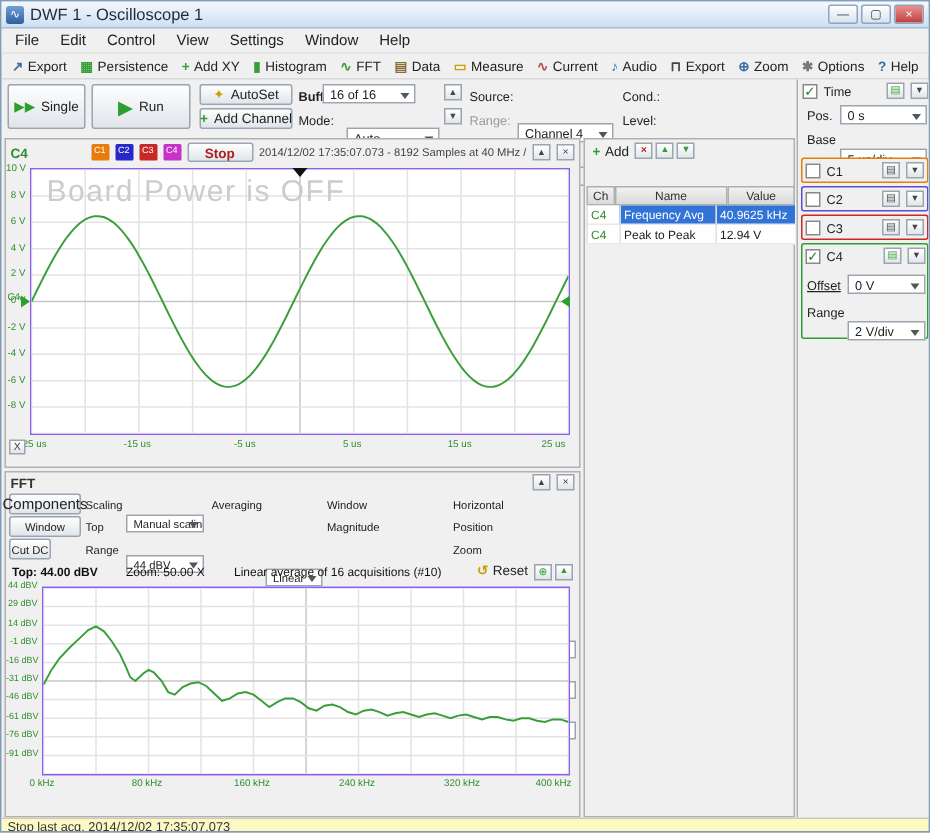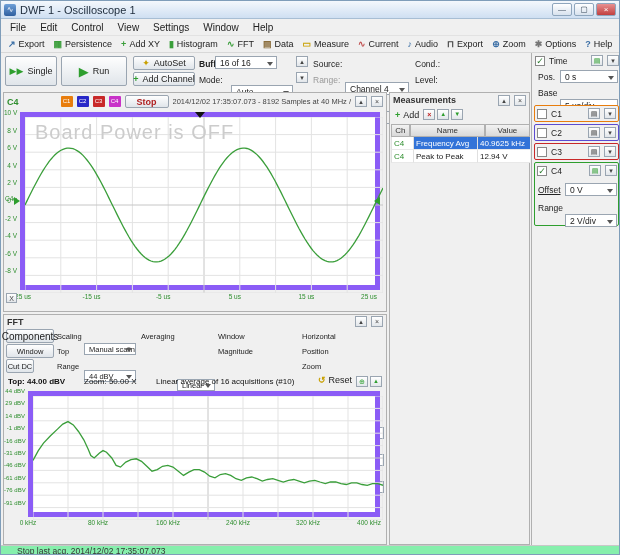--- a/index.html
+++ b/index.html
@@ -18,39 +18,39 @@
   .tool .g{font-size:9px;font-weight:bold;}
   .btn{border:1px solid #9aa5b1;background:linear-gradient(#fefefe,#e0e5ea);border-radius:2px;display:flex;align-items:center;justify-content:center;font-size:9px;gap:4px;white-space:nowrap;}
   .dd{border:1px solid #9aa5b1;background:#fff;display:flex;align-items:center;padding:0 11px 0 4px;position:relative;font-size:8.5px;overflow:hidden;white-space:nowrap;}
   .dd::after{content:"";position:absolute;right:3px;top:50%;margin-top:-1px;border-left:3px solid transparent;border-right:3px solid transparent;border-top:4px solid #555;}
   .dd.dis{background:#f0f0f0;color:#999;}
   .lbl{font-size:8.5px;color:#222;white-space:nowrap;overflow:hidden;}
   .panel{background:#f0f0f0;border:1px solid #b0b0b0;}
   .phead{display:flex;align-items:center;padding:0 3px;gap:4px;}
   .ptitle{font-size:9px;font-weight:bold;color:#333;}
   .mini{width:12px;height:11px;border:1px solid #9aa5b1;background:linear-gradient(#fff,#e2e6ea);font-size:7px;line-height:9px;text-align:center;color:#444;}
-  .plot{position:absolute;background:#fff;border:5px solid #8b5cf6;}
+  .plot{position:absolute;background:#fff;border:1px solid #8b5cf6;}
   .plot svg{position:absolute;left:0;top:0;}
   .grid{stroke:#e3e3e3;stroke-width:1;}
   .grid.mid{stroke:#c6c6c6;}
   .tick{position:absolute;font-size:6.5px;color:#2e8e2e;white-space:nowrap;}
   .ytick{text-align:right;}
   .xtick{width:34px;text-align:center;}
   .cb{width:10px;height:10px;border:1px solid #888;background:#fff;font-size:9px;line-height:9px;text-align:center;color:#2e7d32;flex:none;}
   .chip{width:12px;height:11px;font-size:6px;color:#fff;text-align:center;line-height:11px;border-radius:1px;}
   .frame{position:absolute;border:1px solid #999;border-radius:2px;display:flex;align-items:center;gap:4px;padding:0 2px;background:#f0f0f0;}
   .watermark{position:absolute;font-size:20px;letter-spacing:1px;color:#cccccc;white-space:nowrap;z-index:1;}
   .tri-down{width:0;height:0;border-left:5px solid transparent;border-right:5px solid transparent;border-top:6px solid #111;z-index:3;}
   .tri-right{width:0;height:0;border-top:4px solid transparent;border-bottom:4px solid transparent;border-left:6px solid #2e9e2e;z-index:3;}
   .tri-left{width:0;height:0;border-top:4px solid transparent;border-bottom:4px solid transparent;border-right:6px solid #2e9e2e;z-index:3;}
   .mhdr{background:linear-gradient(#f2f2f2,#d9d9d9);border:1px solid #b0b0b0;font-size:8px;display:flex;align-items:center;justify-content:center;color:#333;}
   .mcell{font-size:8px;display:flex;align-items:center;padding-left:2px;background:#fff;border-left:1px solid #e0e0e0;border-bottom:1px solid #e8e8e8;overflow:hidden;white-space:nowrap;}
   .mrow.sel .mcell.hl{background:#3273d8;color:#fff;}
   .green{color:#2e8e2e;}
-  .statusbar{border-top:1px solid #c8c8c8;background:#86efac;font-size:8.5px;color:#333;display:flex;align-items:center;padding-left:16px;}
+  .statusbar{border-top:1px solid #c8c8c8;background:#fef9c3;font-size:8.5px;color:#333;display:flex;align-items:center;padding-left:4px;}
 </style>
 </head>
 <body>
 
 <div id="win">
 
   <div class="abs titlebar" style="left:0;top:0;width:618px;height:18px;">
     <span class="app-icon">∿</span>
     <span class="title">DWF 1 - Oscilloscope 1</span>
     <span class="winbtn">—</span>
@@ -283,25 +283,20 @@
         <span class="tick xtick" style="left: 348px; top: 0px;">25 us</span>
       </div>
     <div class="abs mini" style="left:2px;top:200px;width:11px;height:10px;">X</div>
     <div class="abs tri-down" style="left:191px;top:19px;"></div>
     <span class="abs tick green" style="left:1px;top:102px;">C4</span>
     <div class="abs tri-right" style="left:10px;top:104px;"></div>
     <div class="abs tri-left" style="left:370px;top:104px;"></div>
   </div>
 
   <div class="abs panel" style="left:388px;top:91px;width:141px;height:453px;">
-    <div class="phead" style="height:14px;">
-      <span class="ptitle" style="flex:1;">Measurements</span>
-      <span class="mini">▴</span>
-      <span class="mini">×</span>
-    </div>
     <div class="phead" style="height:15px;gap:2px;">
       <span class="tool" style="padding:0 2px;">
           <span style="color:#2e9e2e;font-weight:bold;">+</span>
           <span>Add</span>
         </span>
       <span class="mini" style="color:#c02020;font-weight:bold;">×</span>
       <span class="mini" style="color:#2e9e2e;font-size:6px;">▲</span>
       <span class="mini" style="color:#2e9e2e;font-size:6px;">▼</span>
     </div>
     <div class="abs" style="left:1px;top:31px;width:139px;">

